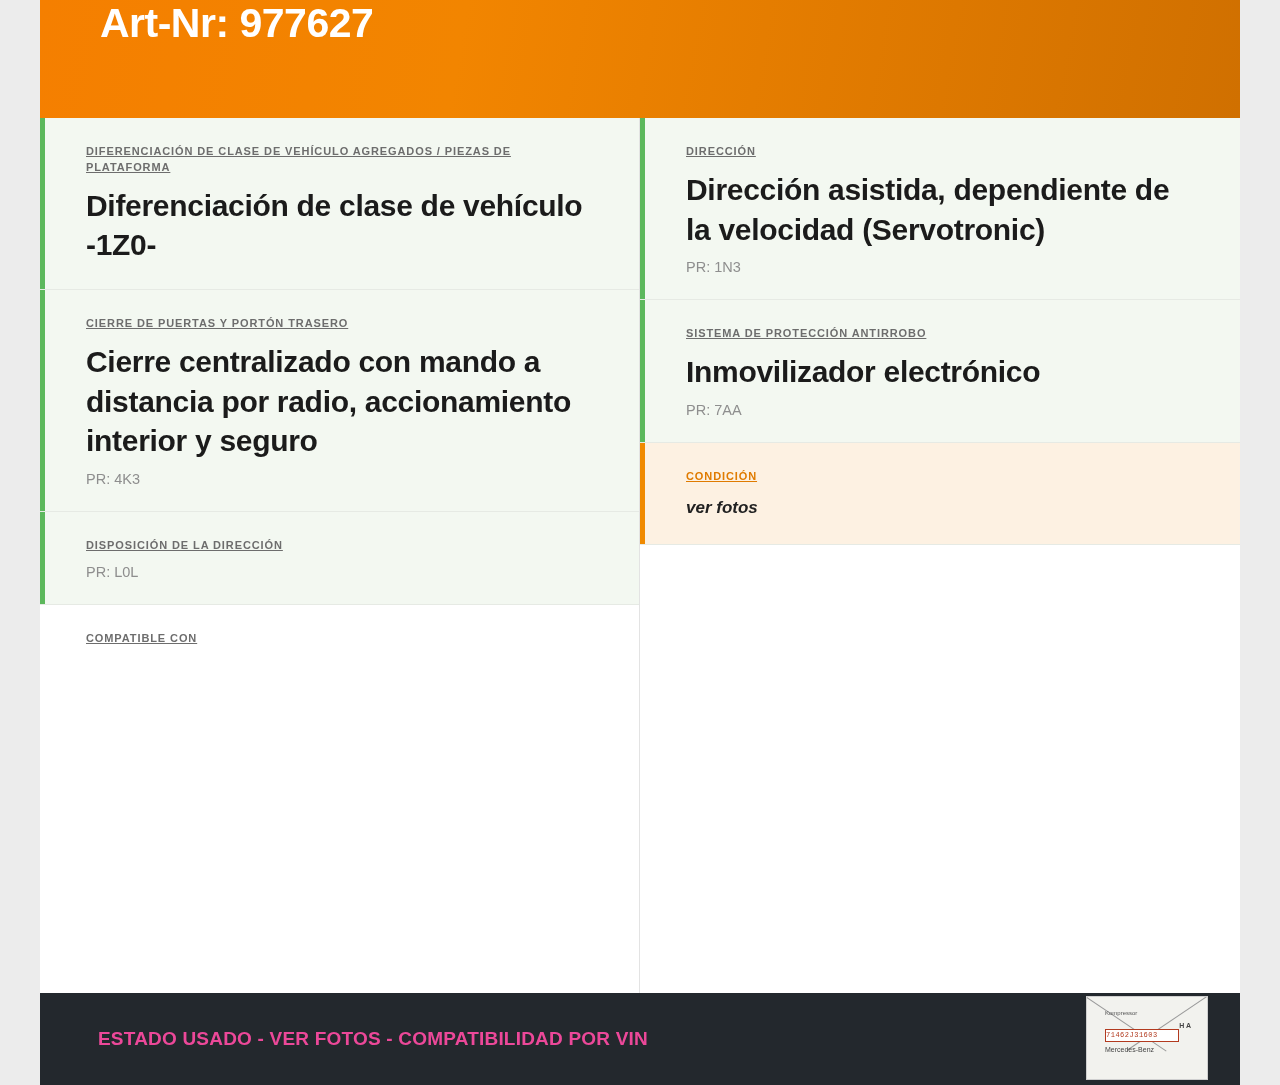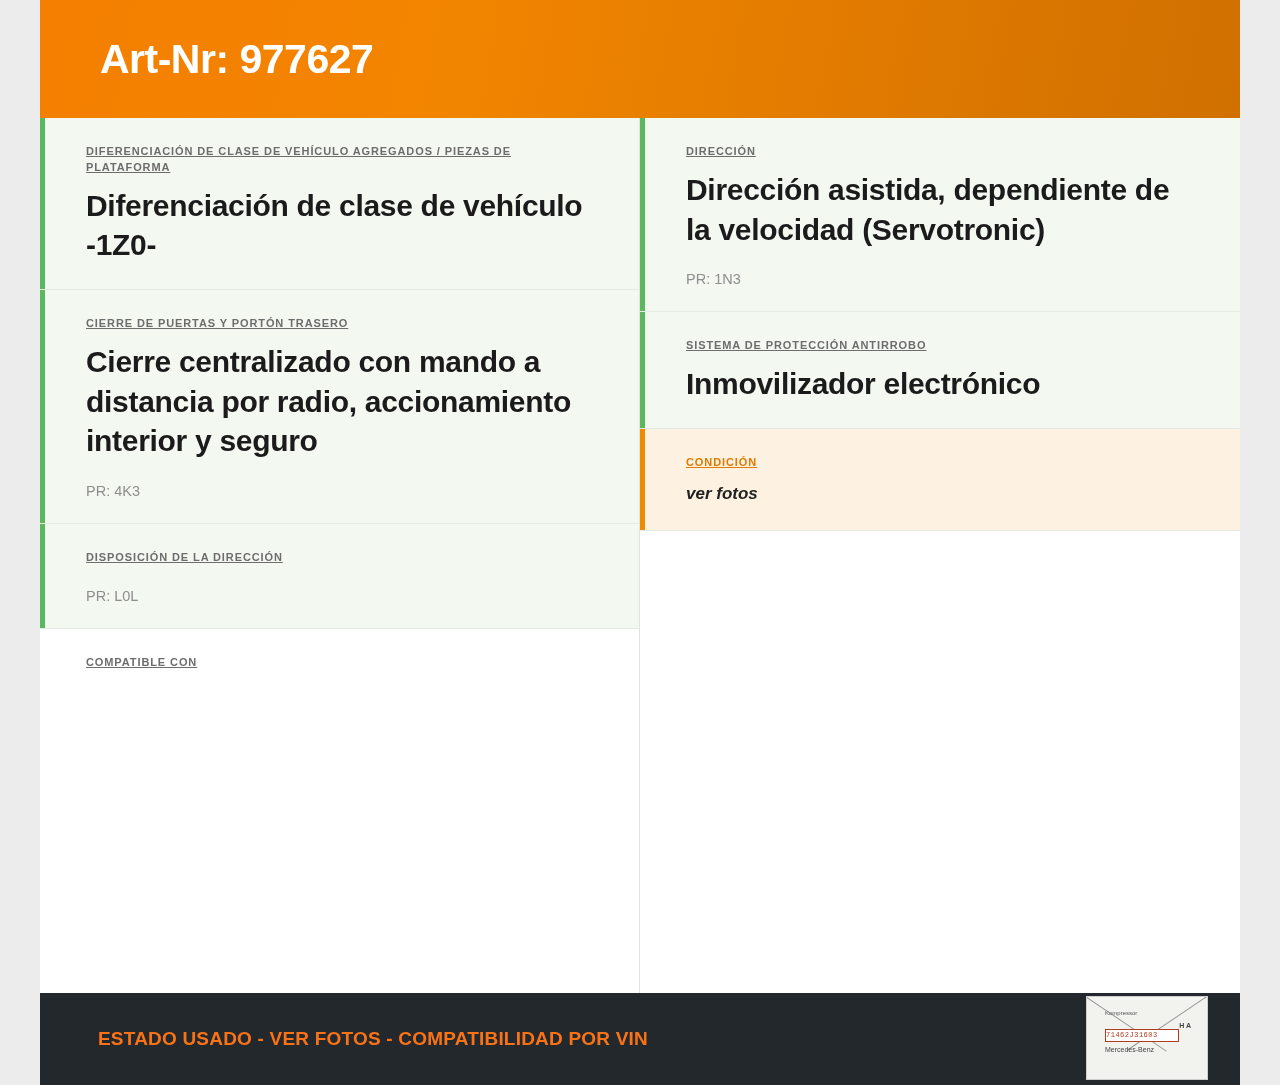--- a/index.html
+++ b/index.html
@@ -21,21 +21,21 @@
     top: 0;
     width: 1200px;
     height: 1085px;
     background: #ffffff;
   }
   
   .header {
     height: 118px;
     background: linear-gradient(100deg, #f57f00 0%, #f28500 35%, #d07000 100%);
     display: flex;
-    align-items: center;
+    align-items: flex-start;
     padding-left: 60px;
     box-sizing: border-box;
   }
   .header-title {
     color: #ffffff;
     font-size: 41px;
     font-weight: bold;
     letter-spacing: -0.5px;
   }
   
@@ -107,21 +107,21 @@
   }
   .card-value.small {
     font-size: 17px;
     font-weight: bold;
     color: #222;
     line-height: 1.5;
     letter-spacing: 0;
     font-style: italic;
   }
   .card-pr {
-    margin-top: 22px;
+    margin-top: 10px;
     font-size: 14.5px;
     color: #8e8e8e;
   }
   .spacer-right {
     background: #ffffff;
     height: 330px;
   }
   
   .footer {
     position: absolute;
@@ -129,21 +129,21 @@
     bottom: 0;
     width: 1200px;
     height: 92px;
     background: #23282d;
     display: flex;
     align-items: center;
     padding-left: 58px;
     box-sizing: border-box;
   }
   .footer-text {
-    color: #f97316;
+    color: #ec4899;
     font-size: 19px;
     font-weight: bold;
     letter-spacing: 0.2px;
   }
   .stamp {
     position: absolute;
     right: 32px;
     bottom: 5px;
     width: 120px;
     height: 82px;
@@ -239,20 +239,21 @@
 
         <div class="card green">
           <div class="card-label">DIRECCIÓN</div>
           <div class="card-value">Dirección asistida, dependiente de la velocidad (Servotronic)</div>
           <div class="card-pr">PR: 1N3</div>
         </div>
 
         <div class="card green">
           <div class="card-label">SISTEMA DE PROTECCIÓN ANTIRROBO</div>
           <div class="card-value">Inmovilizador electrónico</div>
+          <div class="card-pr">PR: 7AA</div>
         </div>
 
         <div class="card orange">
           <div class="card-label accent">CONDICIÓN</div>
           <div class="card-value small">ver fotos</div>
         </div>
 
         <div class="spacer-right"></div>
 
       </div>

